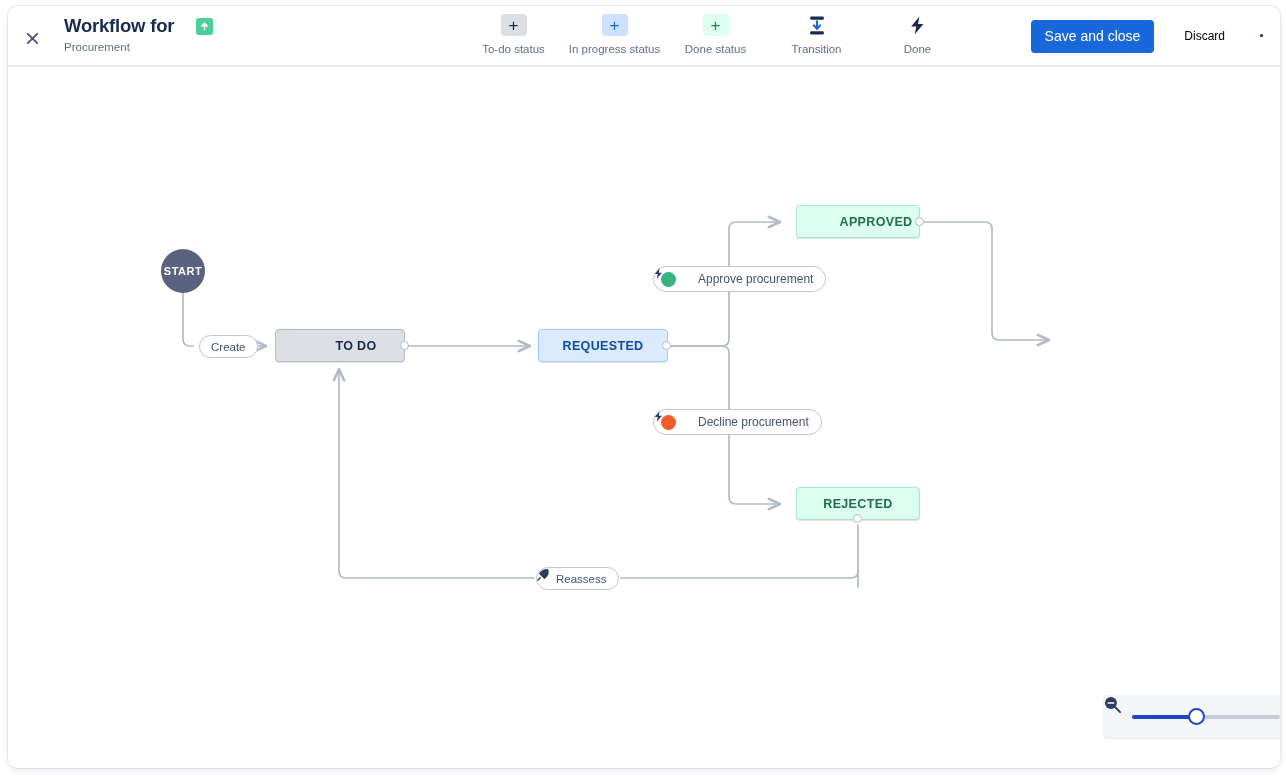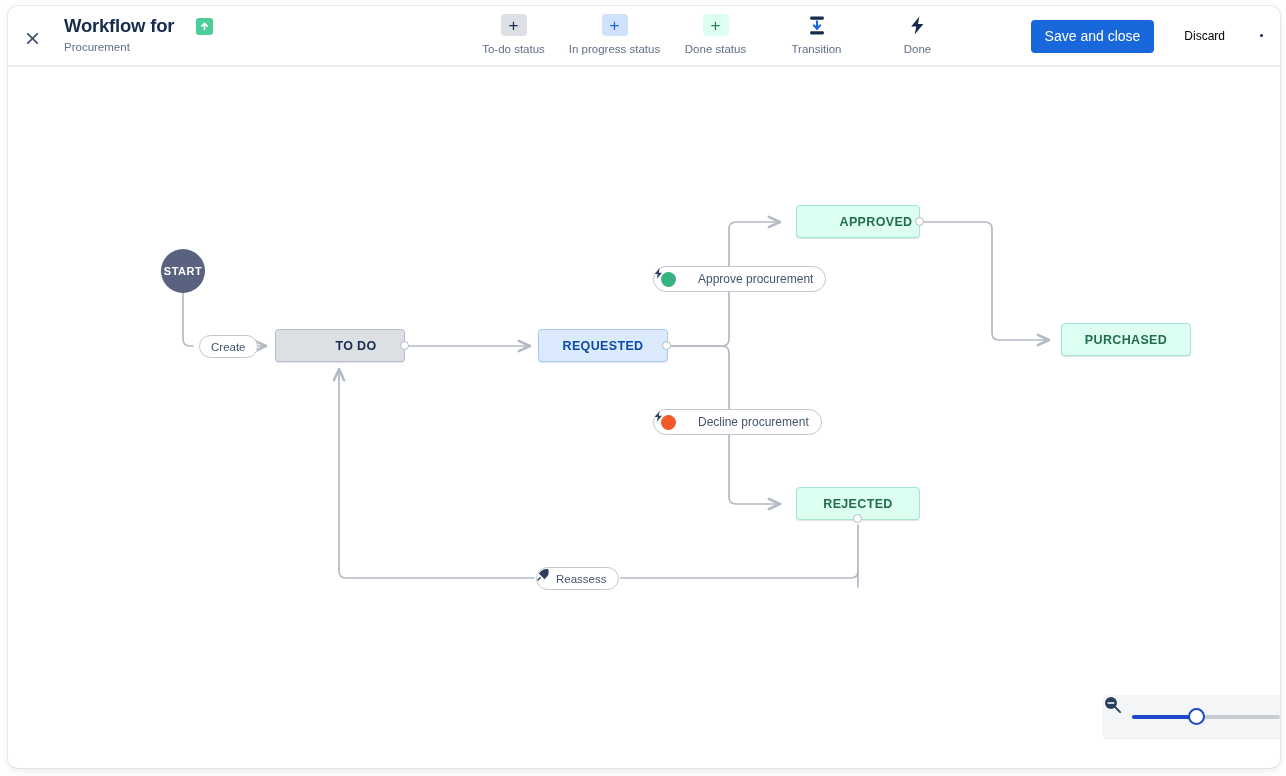--- a/index.html
+++ b/index.html
@@ -328,23 +328,20 @@
       <div class="node node-done" style="left:788px; top:136px; width:124px; height:33px;padding-left:36px;">
         <span>APPROVED</span>
       </div>
       <div class="handle" style="left:907px; top:148px;"></div>
 
       <div class="node node-done" style="left:788px; top:418px; width:124px; height:33px;">
         <span>REJECTED</span>
       </div>
       <div class="handle" style="left:845px; top:445px;"></div>
 
-      <div class="node node-done" style="left:1053px; top:254px; width:130px; height:33px;">
-        <span>PURCHASED</span>
-      </div>
 
       <div class="pill pill-lg" style="left:645px; top:197px;">
         <span class="badge badge-ok">
           <svg width="9" height="9" viewBox="0 0 10 10" aria-hidden="true">
             <path d="M2 5.2 L4.1 7.2 L8 2.9" stroke="#ffffff" stroke-width="1.6" fill="none" stroke-linecap="round" stroke-linejoin="round"></path>
           </svg>
         </span>
         <span class="bolt">
           <svg width="9" height="13" viewBox="0 0 15 19" aria-hidden="true">
             <path d="M9.4 0.6 L1.2 10.4 L6.3 10.4 L4.6 18.4 L13.4 8.1 L8.0 8.1 Z" fill="#2c3e5d"></path>

